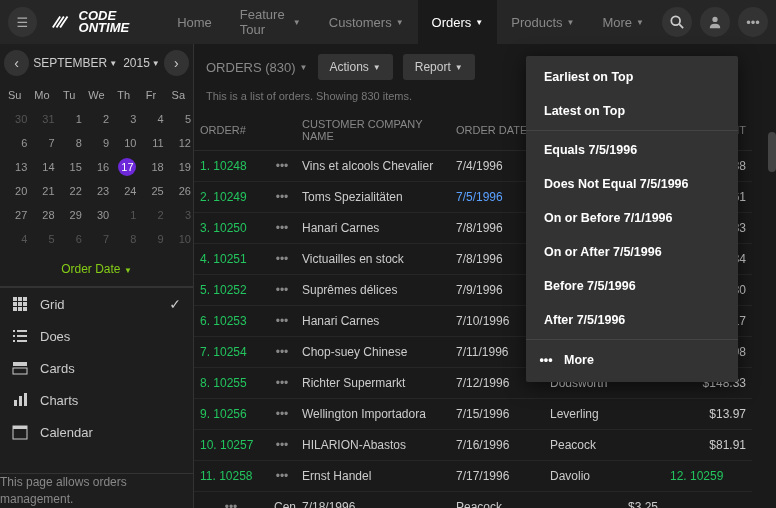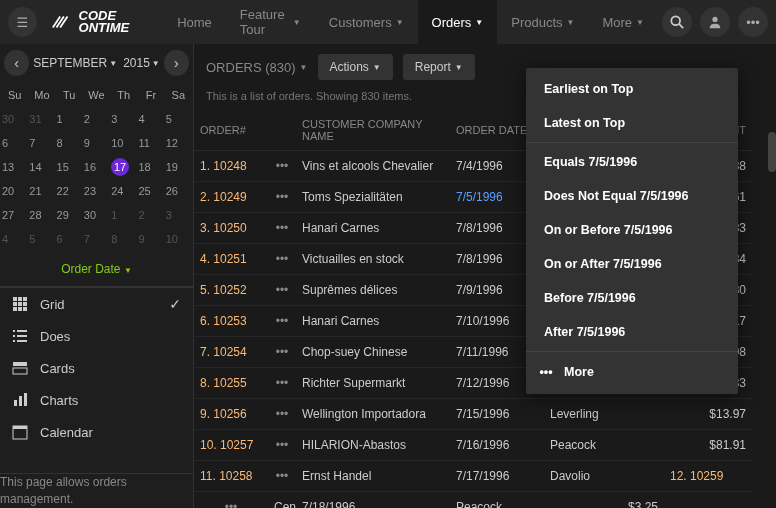--- a/index.html
+++ b/index.html
@@ -16,43 +16,43 @@
 .topright{margin-left:auto;display:flex;gap:8px}
 .main{display:flex;height:calc(100% - 44px)}
 .sidebar{width:194px;background:#1e1e1e;display:flex;flex-direction:column;border-right:1px solid #333}
 .cal-head{display:flex;align-items:center;padding:6px 4px;gap:4px}
 .cal-nav{width:26px;height:26px;border-radius:50%;background:#333;display:flex;align-items:center;justify-content:center;cursor:pointer;font-size:14px;color:#ccc}
 .cal-title{flex:1;text-align:center;font-size:12px;color:#ccc;display:flex;justify-content:center;gap:6px}
 .cal-title span{display:flex;align-items:center;gap:2px}
 .cal{width:100%;font-size:11px;color:#999}
 .cal tr{height:22px}
 .cal th{color:#aaa;font-weight:normal;width:14.28%;text-align:center}
-.cal td{text-align:left;cursor:pointer}
+.cal td{text-align:right;cursor:pointer}
 .cal td.dim{color:#555}
 .cal td.today span{background:#6d28d9;color:#fff;border-radius:50%;width:18px;height:18px;display:inline-flex;align-items:center;justify-content:center}
 .side-label{text-align:center;padding:10px 0;font-size:12px;color:#84cc16;border-bottom:1px solid #333}
 .views{border-top:1px solid #333}
 .view-item{display:flex;align-items:center;padding:8px 12px;gap:12px;color:#ccc;cursor:pointer}
 .view-item svg,.view-item .ico{width:16px;height:16px;fill:#ccc;color:#ccc}
 .view-item .chk{margin-left:auto;font-size:14px}
 .side-foot{margin-top:auto;padding:0;font-size:12px;color:#888;border-top:1px solid #333;line-height:1.4}
 .content{flex:1;background:#1a1a1a;overflow:hidden;position:relative}
 .toolbar{display:flex;padding:10px 12px;gap:10px}
 .tb-label{color:#888;display:flex;align-items:center;gap:4px}
 .tb-btn{background:#333;padding:6px 12px;border-radius:3px;color:#ccc;cursor:pointer;display:flex;align-items:center;gap:4px;font-size:12px}
 .hint{padding:0 12px 8px;color:#777;font-size:11px}
 .grid{display:grid;grid-template-columns:74px 28px 154px 94px 120px 88px}
 .gh{color:#888;font-size:11px;padding:8px 6px;border-bottom:1px solid #2a2a2a;display:flex;align-items:center}
 .gh.right{justify-content:flex-end}
 .gc{padding:8px 6px;border-bottom:1px solid #262626;color:#ccc;font-size:12px;white-space:nowrap;overflow:hidden;text-overflow:ellipsis;display:flex;align-items:center}
-.gc.num{color:#fdba74}
+.gc.num{color:#22c55e}
 .gc.right{justify-content:flex-end}
 .gc.hl{color:#5aa0ff}
 .dots{color:#888;justify-content:center;cursor:pointer}
-.menu{position:absolute;top:68px;left:526px;width:212px;background:#333;border-radius:2px;box-shadow:0 4px 20px rgba(0,0,0,.6);z-index:10;padding:4px 0}
+.menu{position:absolute;top:56px;left:526px;width:212px;background:#333;border-radius:2px;box-shadow:0 4px 20px rgba(0,0,0,.6);z-index:10;padding:4px 0}
 .menu-item{padding:10px 18px;color:#fff;font-size:12.5px;font-weight:600;cursor:pointer;display:flex;align-items:center;gap:10px}
 .menu-sep{height:1px;background:#444;margin:2px 0}
 .menu-item .mi-ico{width:16px;height:16px;margin-left:-6px;display:flex;align-items:center;justify-content:center}
 .scroll-ind{position:absolute;right:0;top:88px;width:8px;height:40px;background:#444;border-radius:4px}
 .caret{font-size:8px}
 </style>
 </head>
 <body>
 
 <div class="topbar">
@@ -351,21 +351,21 @@
     <div class="scroll-ind"></div>
   </div>
 </div>
 
 <div class="menu">
   <div class="menu-item">Earliest on Top</div>
   <div class="menu-item">Latest on Top</div>
   <div class="menu-sep"></div>
   <div class="menu-item">Equals 7/5/1996</div>
   <div class="menu-item">Does Not Equal 7/5/1996</div>
-  <div class="menu-item">On or Before 7/5/1996</div>
+  <div class="menu-item">On or Before 7/1/1996</div>
   <div class="menu-item">On or After 7/5/1996</div>
   <div class="menu-item">Before 7/5/1996</div>
   <div class="menu-item">After 7/5/1996</div>
   <div class="menu-sep"></div>
   <div class="menu-item">
       <span class="mi-ico">•••</span>
       <span>More</span>
     </div>
 </div>
 

